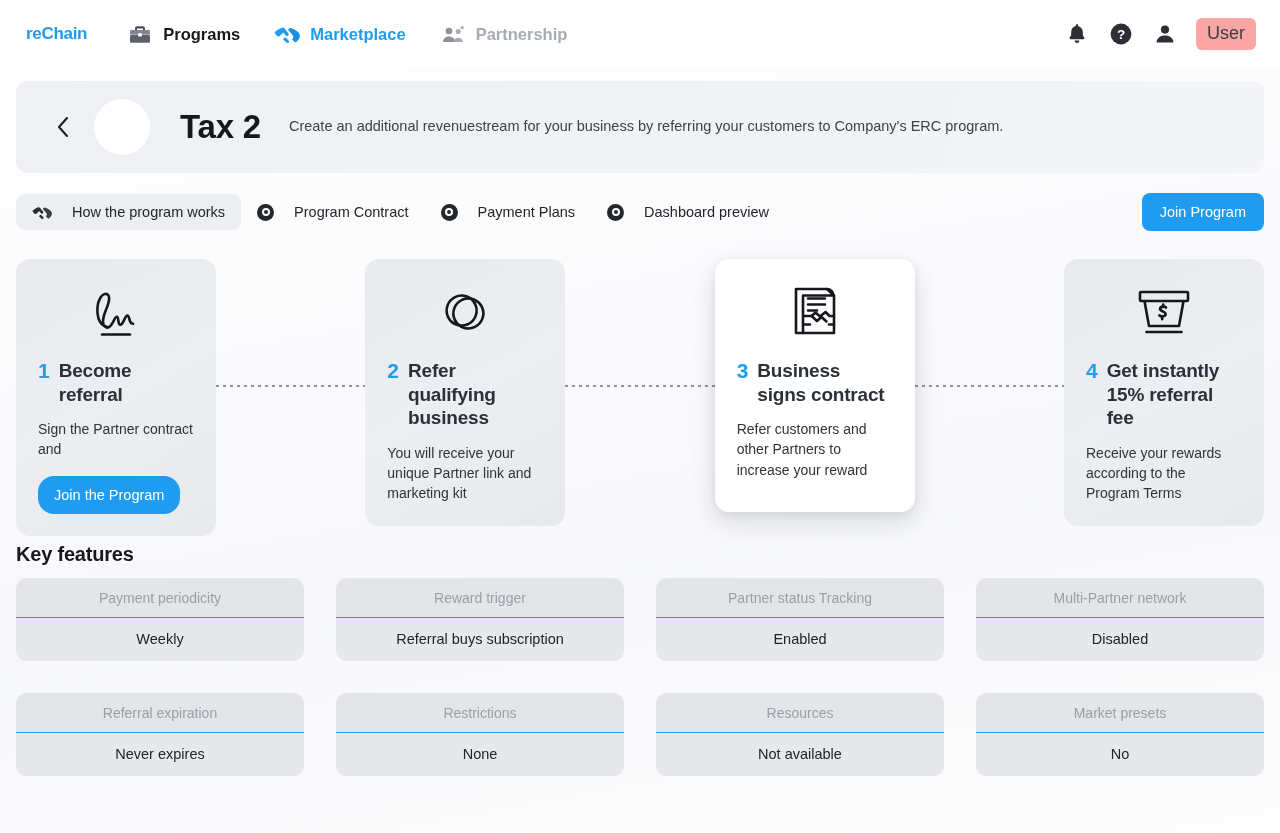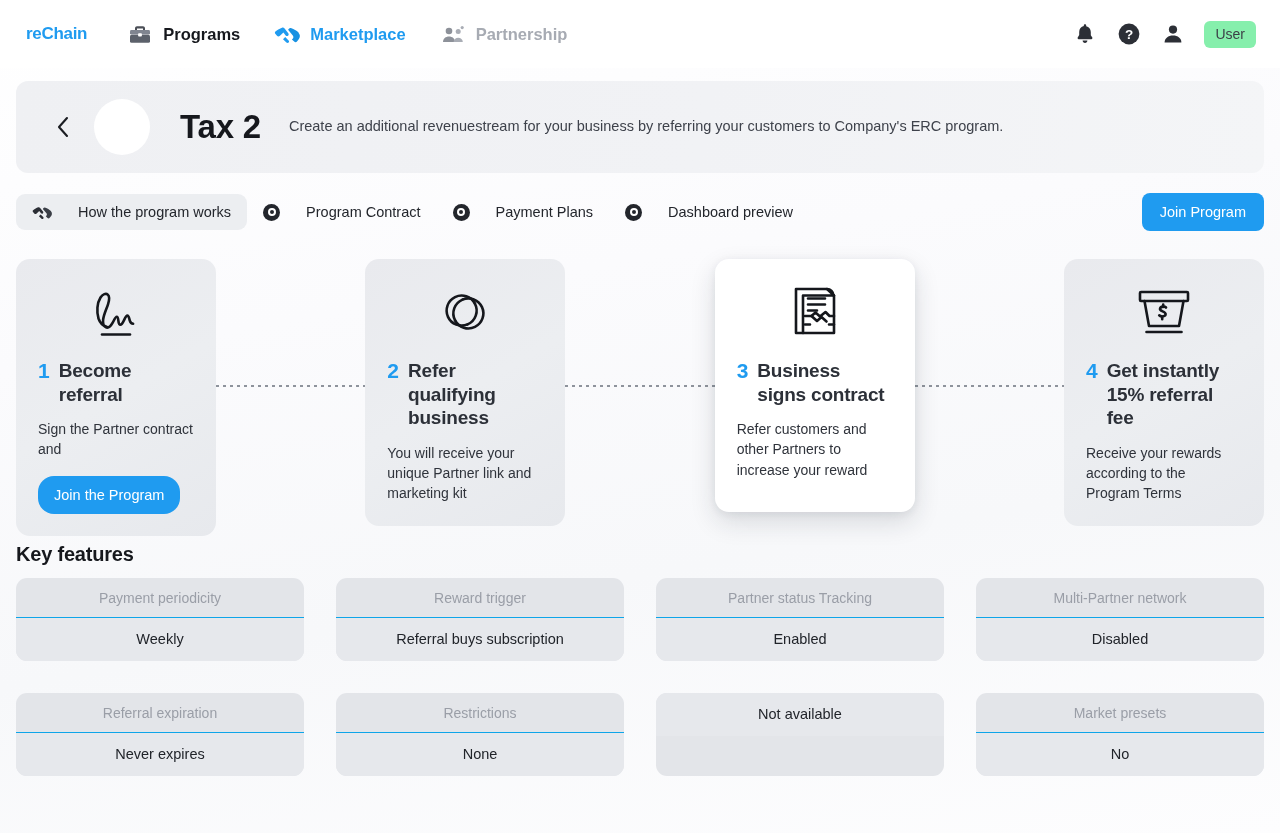--- a/index.html
+++ b/index.html
@@ -43,22 +43,22 @@
   .nav-item.active-blue { color: #1f9bf0; }
   .nav-ico { width: 26px; height: 22px; display: inline-flex; align-items: center; justify-content: center; }
   .nav-ico svg { display: block; }
 
   .topbar-right {
     margin-left: auto;
     display: flex; align-items: center; gap: 18px;
   }
   .icon-btn { width: 26px; height: 26px; display: flex; align-items: center; justify-content: center; cursor: pointer; }
   .user-chip {
-    background: #86efac; color: #3b3f47;
-    font-size: 14px; border-radius: 6px;
+    background: #fca5a5; color: #3b3f47;
+    font-size: 18px; border-radius: 6px;
     padding: 5px 11px 6px; cursor: pointer;
   }
 
   
   .banner {
     margin: 13px 16px 0;
     height: 92px;
     background: linear-gradient(100deg, #eff0f3 0%, #f1f2f5 55%, #f4f5f7 100%);
     border-radius: 12px;
     display: flex; align-items: center;
@@ -79,21 +79,21 @@
   }
   .prog-desc { font-size: 14.5px; color: #3e424b; line-height: 1.35; }
 
   
   .tabrow {
     margin: 20px 16px 0;
     display: flex; align-items: center;
     height: 38px;
   }
   .tab {
-    display: flex; align-items: center; gap: 26px;
+    display: flex; align-items: center; gap: 20px;
     font-size: 14.5px; color: #23262c;
     padding: 9px 16px; border-radius: 9px; cursor: pointer;
     white-space: nowrap;
   }
   .tab.active { background: #eceef1; font-weight: 400; }
   .tab-dot {
     width: 17px; height: 17px; border-radius: 50%;
     background: #23262c;
     display: inline-flex; align-items: center; justify-content: center;
     flex: 0 0 auto;
@@ -394,19 +394,20 @@
   </div>
   <div class="kf-card">
     <div class="kf-label">Referral expiration</div>
     <div class="kf-value">Never expires</div>
   </div>
   <div class="kf-card">
     <div class="kf-label">Restrictions</div>
     <div class="kf-value">None</div>
   </div>
   <div class="kf-card">
+    <div class="kf-label">Resources</div>
     <div class="kf-value">Not available</div>
   </div>
   <div class="kf-card">
     <div class="kf-label">Market presets</div>
     <div class="kf-value">No</div>
   </div>
 </div>
 
 </body></html>

